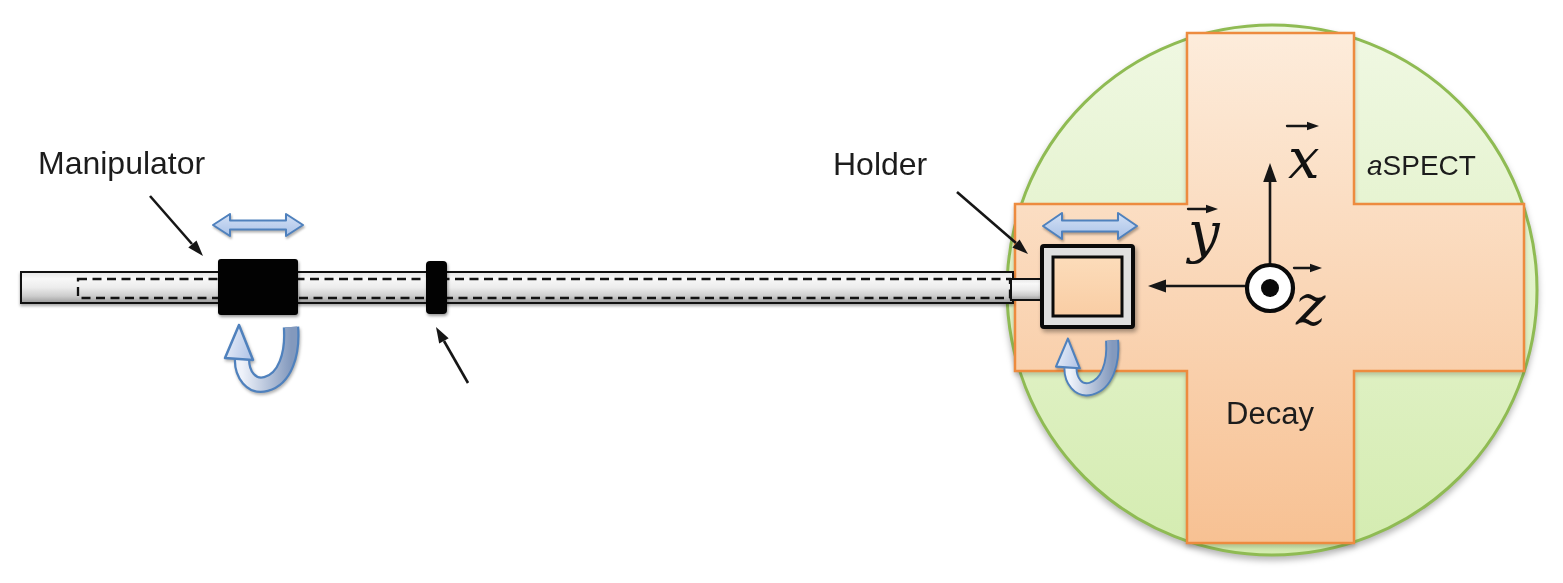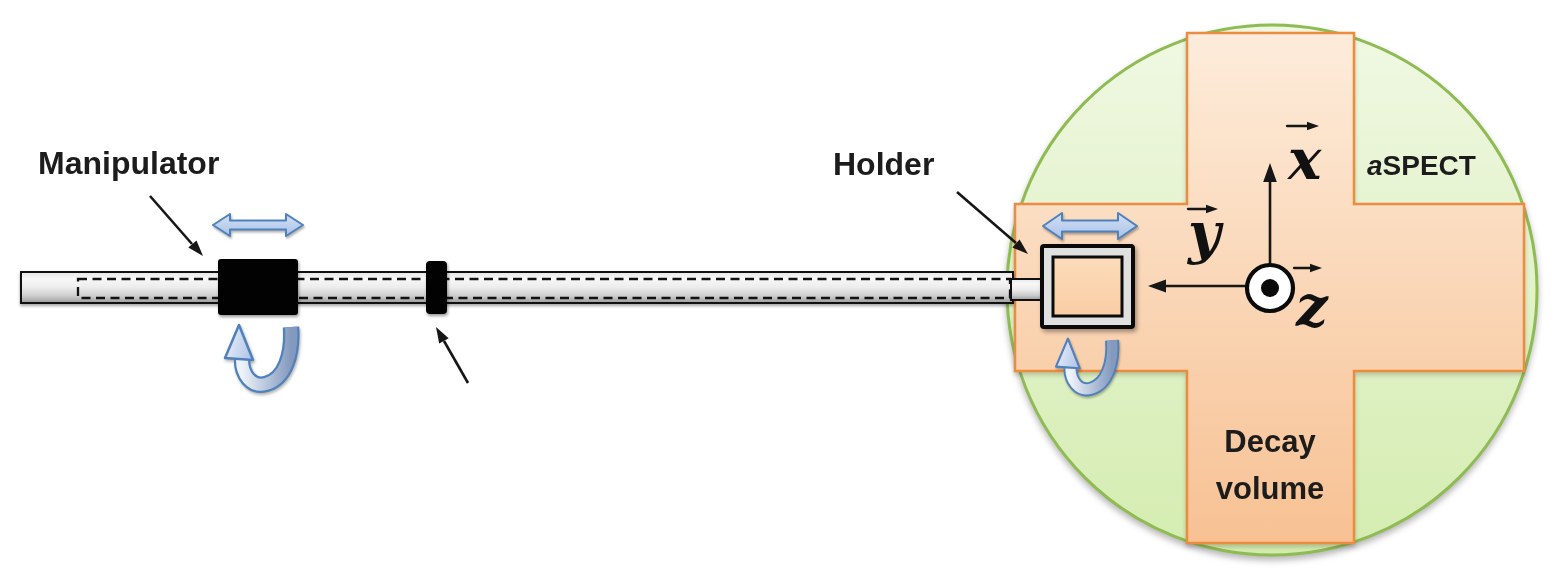--- a/index.html
+++ b/index.html
@@ -3,21 +3,21 @@
 <meta charset="utf-8">
 <style>
   html,body{margin:0;padding:0;background:#ffffff;}
   #stage{
     position:relative;width:1563px;height:583px;background:#ffffff;
     font-family:"Liberation Sans",sans-serif;overflow:hidden;
   }
   #stage svg{position:absolute;left:0;top:0;}
   .lbl{
     position:absolute;color:#1c1c1c;font-size:32px;line-height:1.05;
-    white-space:nowrap;letter-spacing:0px;font-weight:bold;
+    white-space:nowrap;letter-spacing:0px;
   }
   .math{
     font-family:"DejaVu Serif",serif;font-style:italic;font-size:54px;line-height:1;
     color:#111111;
   }
   .aspect{font-size:28px;}
   .aspect .it{font-style:italic;}
   .decay{
     text-align:center;width:220px;font-size:31px;line-height:47px;white-space:normal;
   }
@@ -151,21 +151,20 @@
       <line x1="957" y1="192" x2="1016" y2="243" class="ink" stroke-width="2.6"></line>
       <polygon points="1028,254 1012.4,247.6 1019.6,239.4" fill="#161616"></polygon>
     </g>
   </svg>
 
   <div class="lbl" style="left:38px;top:147px;">Manipulator</div>
   <div class="lbl" style="left:833px;top:148px;">Holder</div>
 
   <div class="lbl aspect" style="left:1367px;top:151px;text-align:right;"><span class="it">a</span><span>SPECT</span></div>
 
-  <div class="lbl decay" style="left:1160px;top:418px;">
+  <div class="lbl decay" style="left:1160px;top:390px;">
     <div>Decay</div>
-    <div>volume</div>
   </div>
 
   <div class="lbl math" style="left:1288px;top:131px;font-size:56px;">x</div>
   <div class="lbl math" style="left:1188px;top:205px;font-size:56px;">y</div>
   <div class="lbl math" style="left:1296px;top:278px;font-size:56px;">z</div>
 </div>
 
 </body></html>

